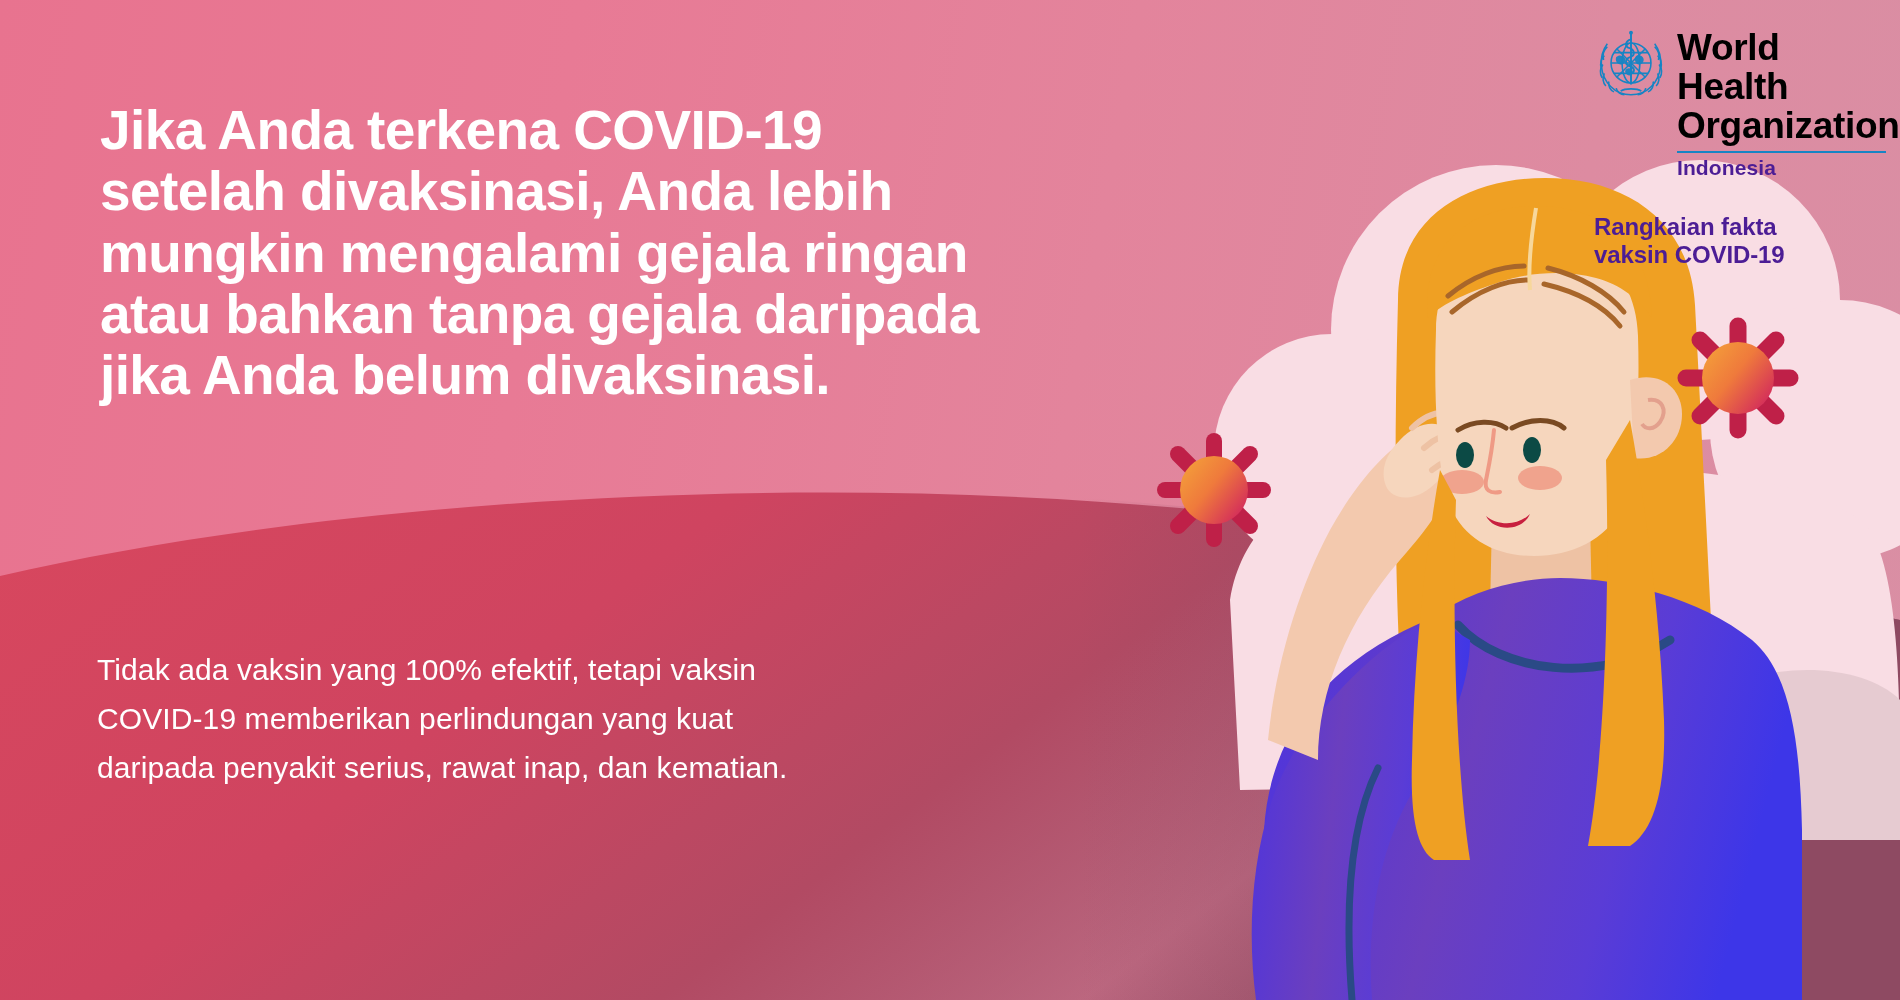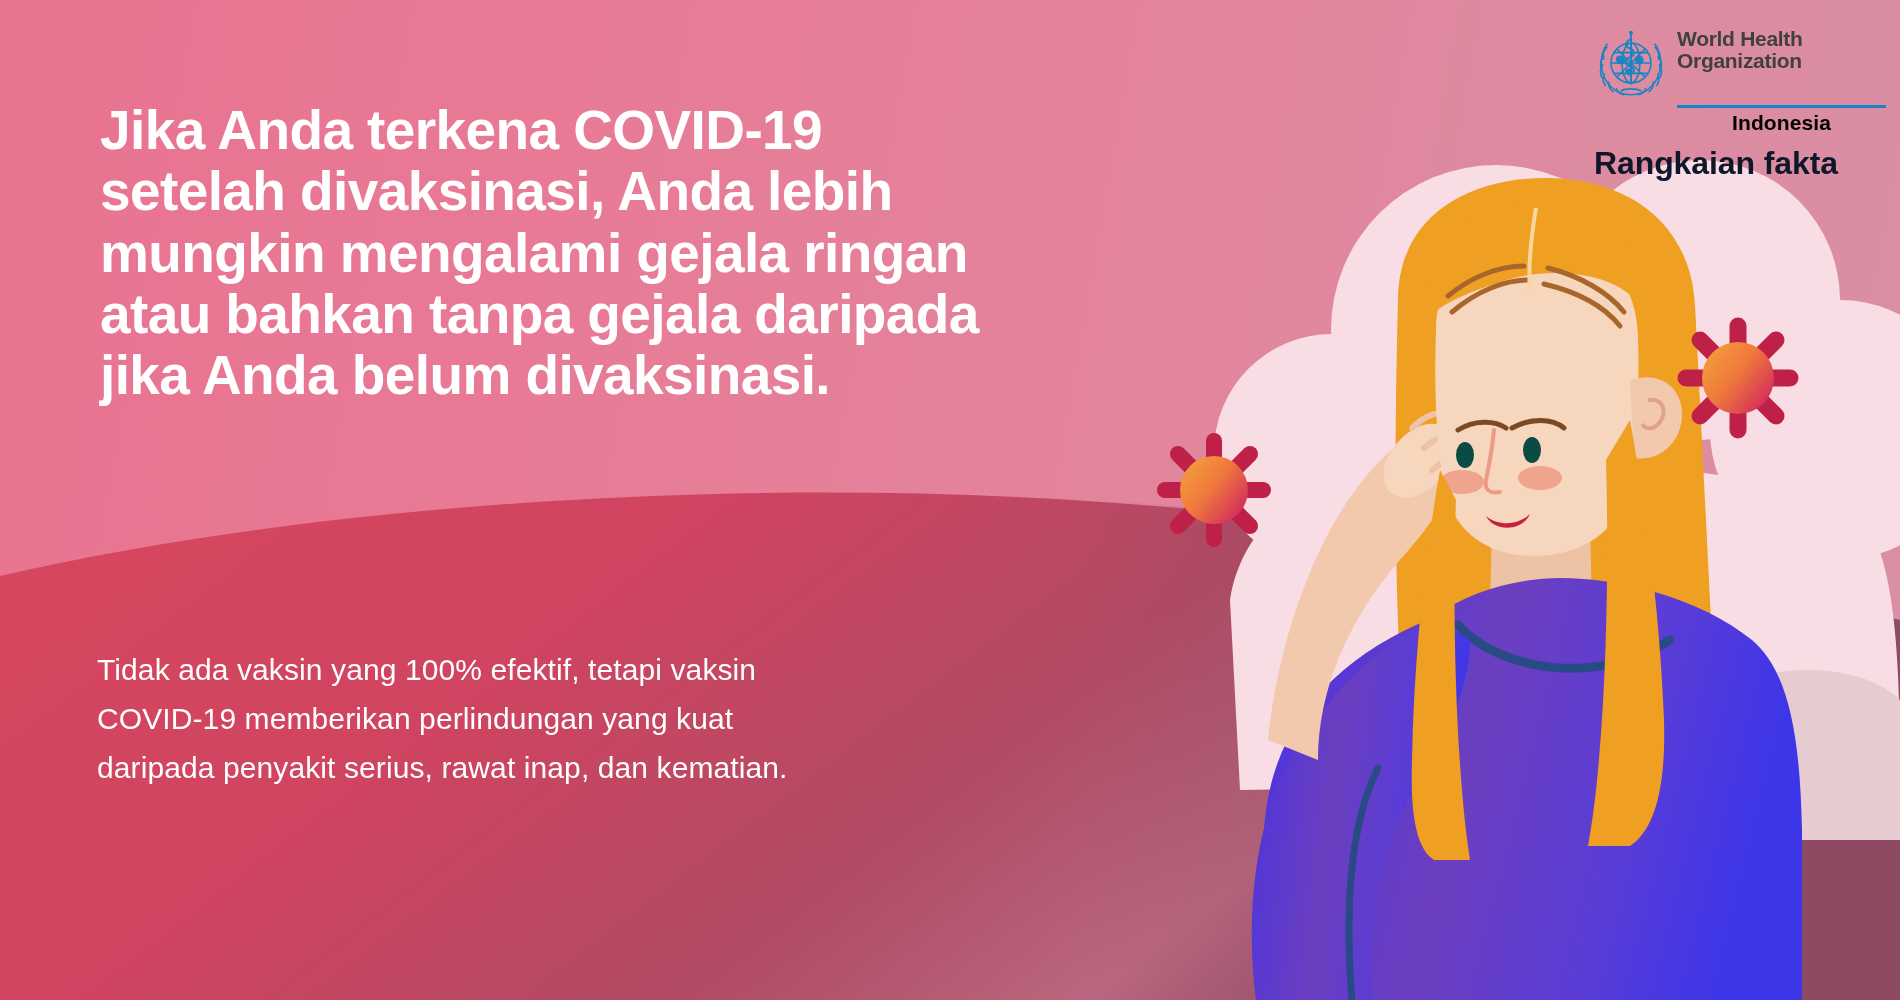--- a/index.html
+++ b/index.html
@@ -49,41 +49,41 @@
 
   
   .who-block {
     position:absolute;
     left:1594px; top:26px;
     width:292px;
   }
   .who-top { display:flex; align-items:flex-start; gap:9px; }
   .who-emblem { width:74px; height:74px; flex:0 0 74px; }
   .who-words {
-    color:#404040;
+    color:#000000;
     font-weight:700;
-    font-size:21px;
+    font-size:37px;
     line-height:1.06;
     letter-spacing:-0.3px;
     padding-top:2px;
   }
   .who-rule {
     height:2.5px; background:#1784c4;
     margin:5px 0 3px 83px; width:209px;
   }
   .who-country {
-    color:#000000; font-weight:700; font-size:21px;
-    text-align:center; margin-left:83px; width:209px;
+    color:#4c1d95; font-weight:700; font-size:21px;
+    text-align:left; margin-left:83px; width:209px;
     letter-spacing:0.1px;
   }
   .who-tagline {
-    margin-top:10px;
-    color:#0f172a;
+    margin-top:33px;
+    color:#4c1d95;
     font-weight:700;
-    font-size:32px;
+    font-size:24px;
     line-height:1.17;
     letter-spacing:-0.1px;
   }
   .who-tagline .ln { display:block; white-space:nowrap; }
 
   
   .figure-layer { position:absolute; left:0; top:0; width:1900px; height:1000px; }
 </style>
 </head>
 <body>
@@ -293,16 +293,17 @@
       </svg>
       <div class="who-words">
         <div>World Health</div>
         <div>Organization</div>
       </div>
     </div>
     <div class="who-rule"></div>
     <div class="who-country">Indonesia</div>
     <div class="who-tagline">
       <span class="ln">Rangkaian fakta</span>
+      <span class="ln">vaksin COVID-19</span>
     </div>
   </div>
 
 </div>
 
 </body></html>

